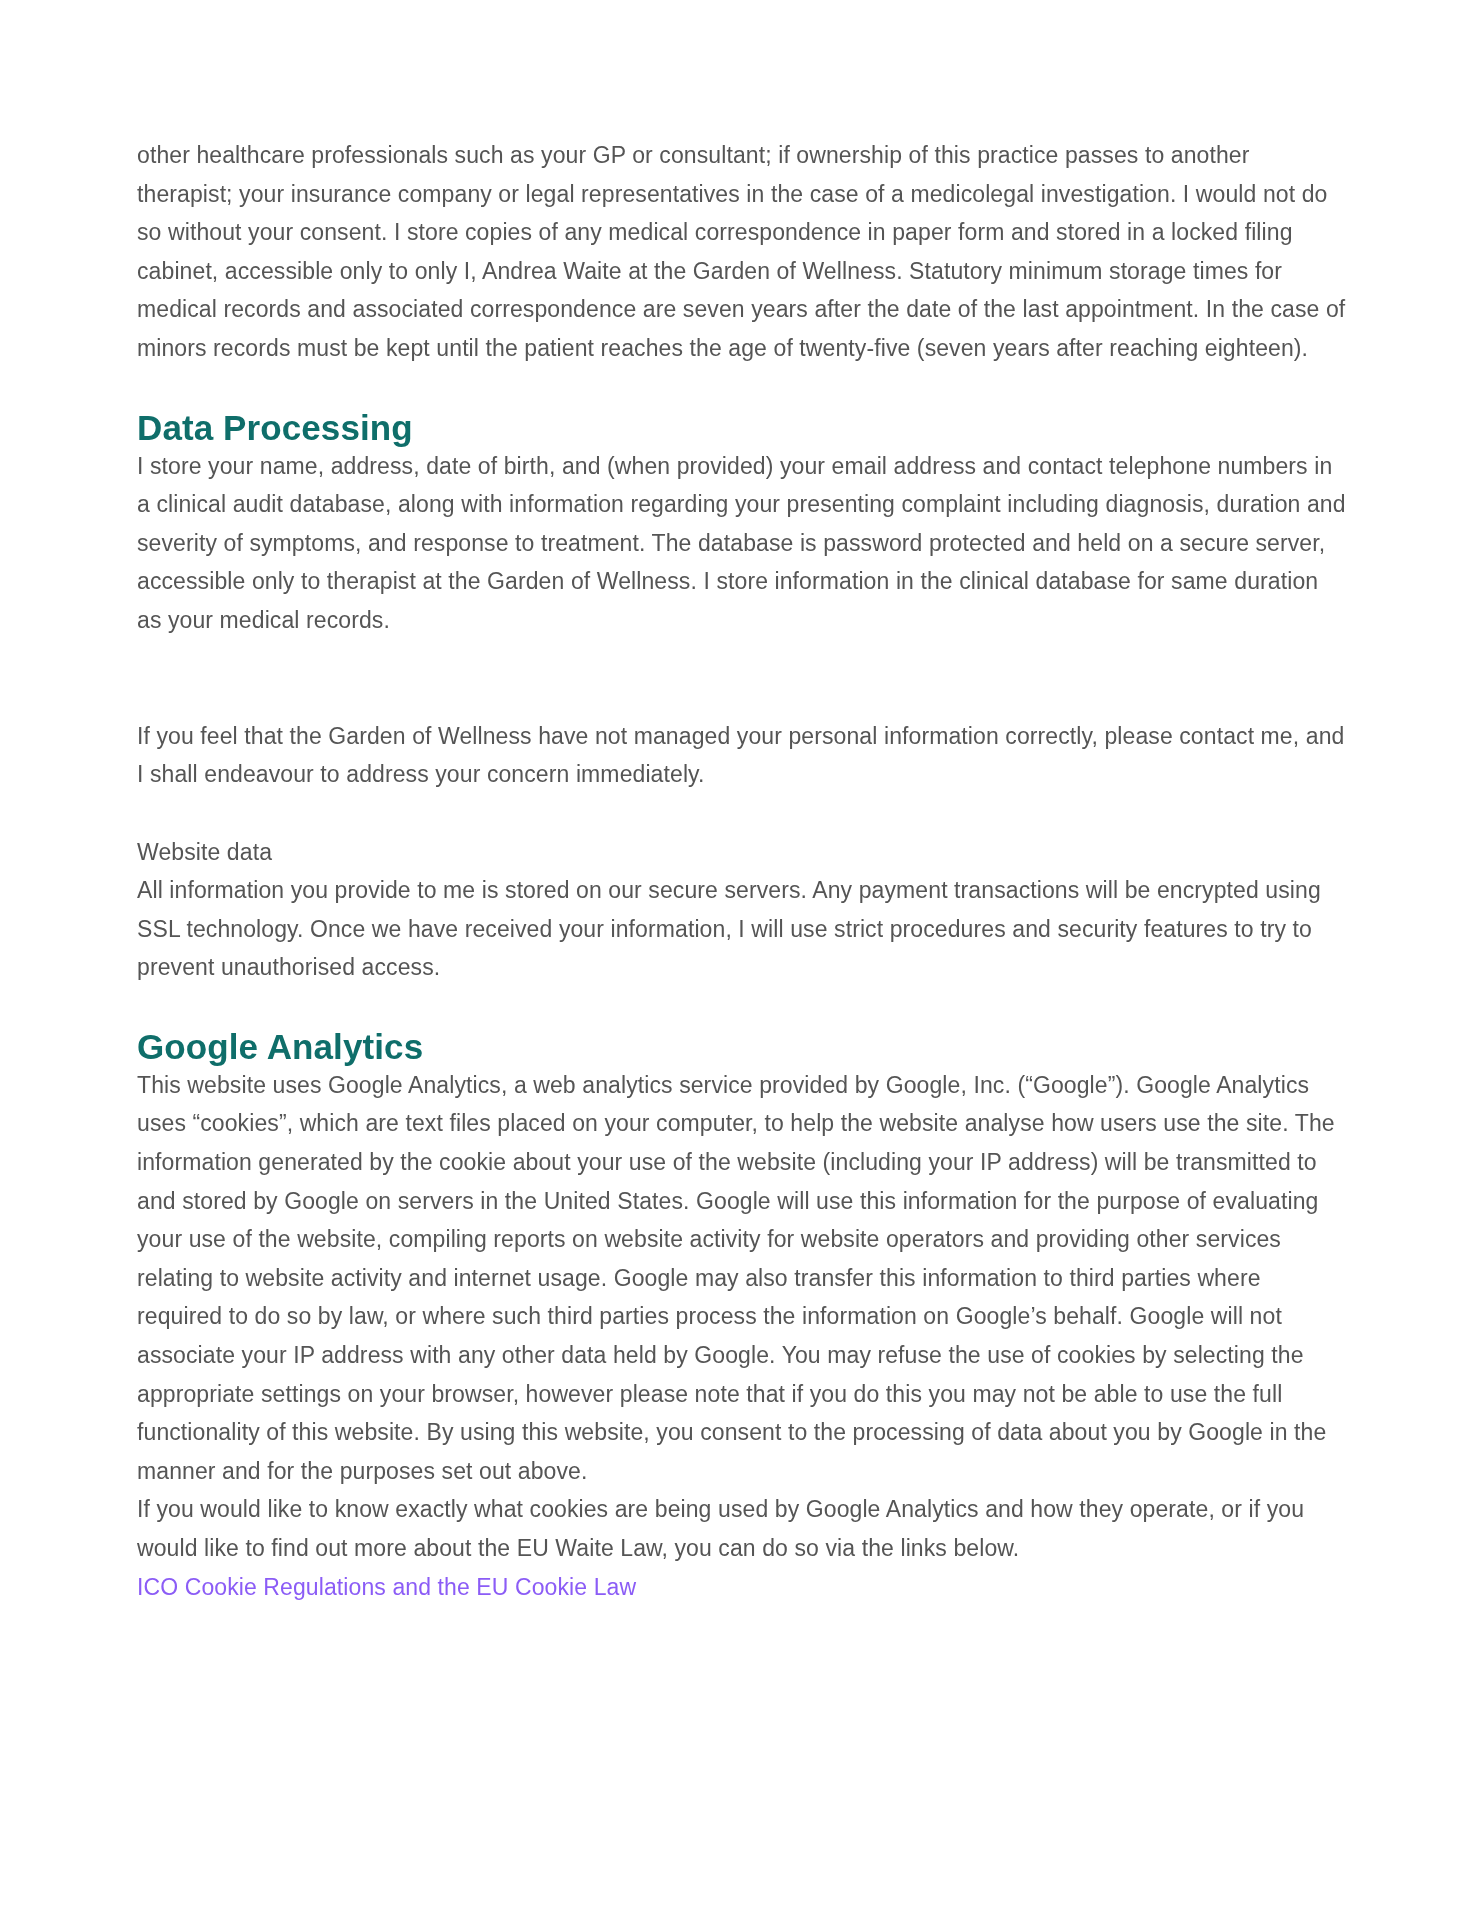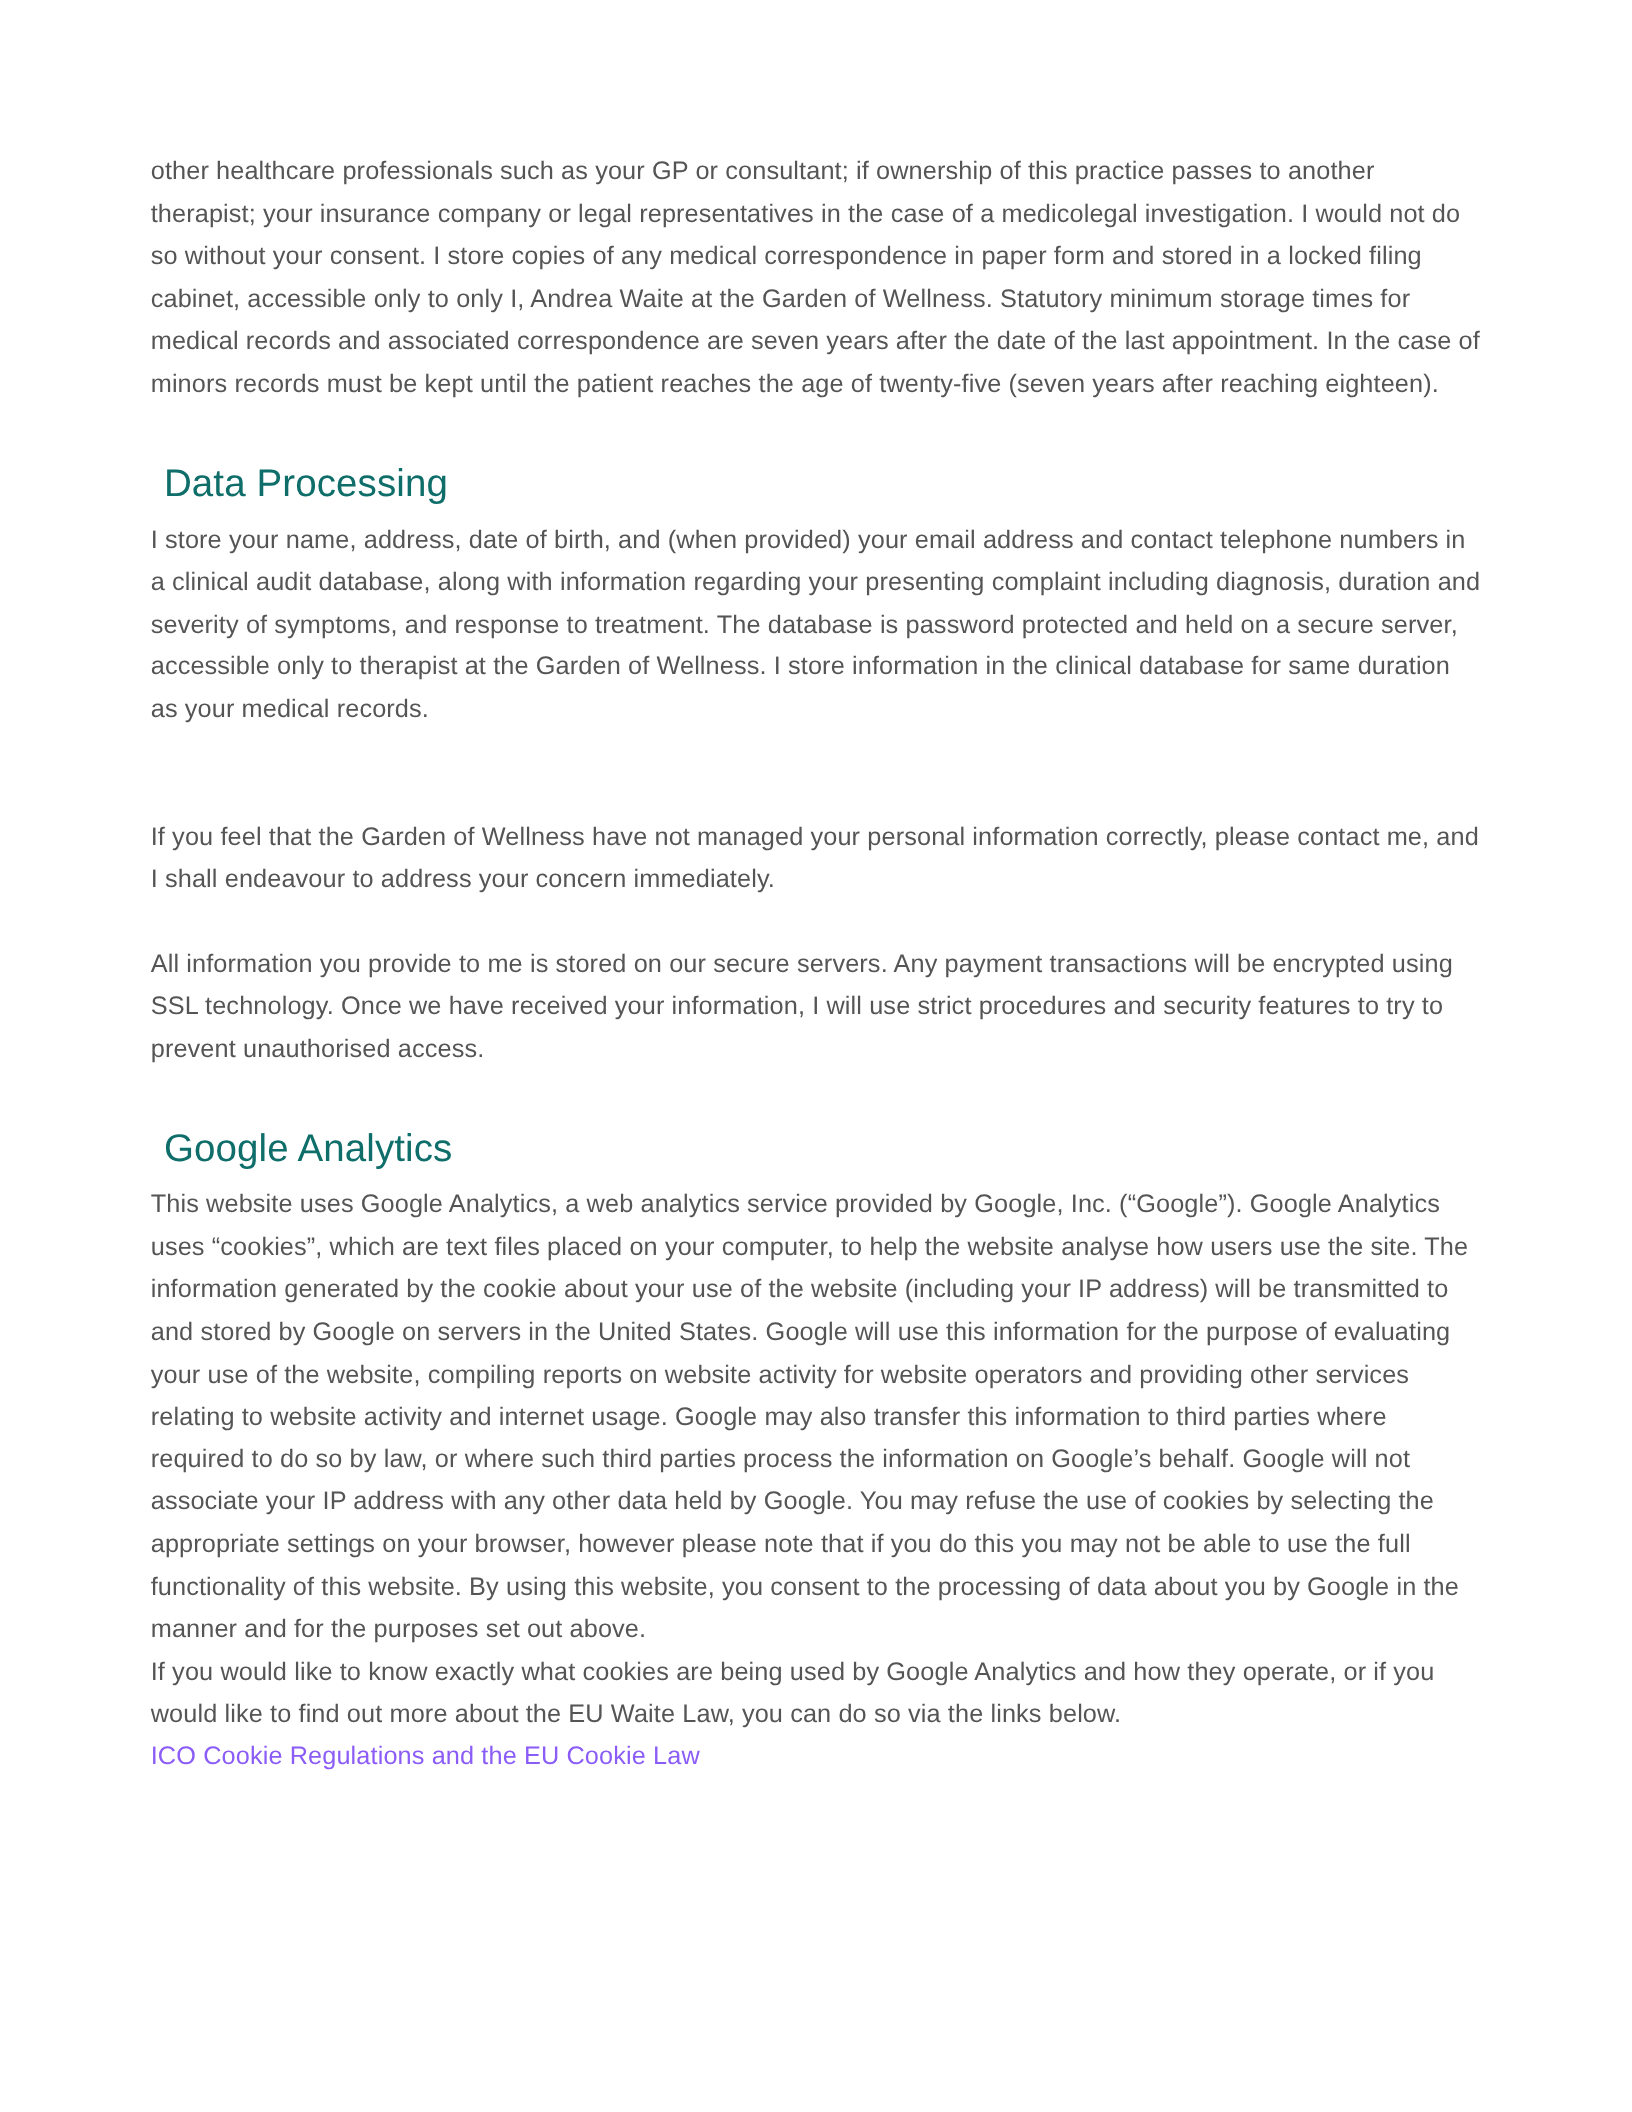--- a/index.html
+++ b/index.html
@@ -6,40 +6,41 @@
   body { width: 1484px; height: 1920px; position: relative; overflow: hidden; }
   .page {
     position: absolute; left: 137px; top: 136px; width: 1210px;
     font-family: "Liberation Sans", sans-serif;
     color: #555555; font-size: 23px; line-height: 38.6px;
     letter-spacing: 0.1px;
   }
   p { margin: 0; }
   .gap { height: 38.6px; }
   h2 {
-    margin: 12px; font-family: "Liberation Sans", sans-serif; font-weight: normal;
+    margin: 0; font-family: "Liberation Sans", sans-serif; font-weight: bold;
     color: #0f6e6a; font-size: 35px; line-height: 38px; padding-top: 1px;
   }
   .h-gap { height: 30px; }
   a.link { color: #8b5cf6; text-decoration: none; }
 </style>
 </head>
 <body>
 
 <div class="page">
   <p>other healthcare professionals such as your GP or consultant; if ownership of this practice passes to another therapist; your insurance company or legal representatives in the case of a medicolegal investigation. I would not do so without your consent. I store copies of any medical correspondence in paper form and stored in a locked filing cabinet, accessible only to only I, Andrea Waite at the Garden of Wellness. Statutory minimum storage times for medical records and associated correspondence are seven years after the date of the last appointment. In the case of minors records must be kept until the patient reaches the age of twenty-five (seven years after reaching eighteen).</p>
 
   <div class="h-gap" style="height:40px"></div>
   <h2>Data Processing</h2>
   <p>I store your name, address, date of birth, and (when provided) your email address and contact telephone numbers in a clinical audit database, along with information regarding your presenting complaint including diagnosis, duration and severity of symptoms, and response to treatment. The database is password protected and held on a secure server, accessible only to therapist at the Garden of Wellness. I store information in the clinical database for same duration as your medical records.</p>
   <div class="gap"></div>
   <div class="gap"></div>
   <p>If you feel that the Garden of Wellness have not managed your personal information correctly, please contact me, and I shall endeavour to address your concern immediately.</p>
   <div class="gap"></div>
 
+  <p>Website data</p>
   <p>All information you provide to me is stored on our secure servers. Any payment transactions will be encrypted using SSL technology. Once we have received your information, I will use strict procedures and security features to try to prevent unauthorised access.</p>
 
   <div class="h-gap" style="height:40px"></div>
   <h2>Google Analytics</h2>
   <p>This website uses Google Analytics, a web analytics service provided by Google, Inc. (“Google”). Google Analytics uses “cookies”, which are text files placed on your computer, to help the website analyse how users use the site. The information generated by the cookie about your use of the website (including your IP address) will be transmitted to and stored by Google on servers in the United States. Google will use this information for the purpose of evaluating your use of the website, compiling reports on website activity for website operators and providing other services relating to website activity and internet usage. Google may also transfer this information to third parties where required to do so by law, or where such third parties process the information on Google’s behalf. Google will not associate your IP address with any other data held by Google. You may refuse the use of cookies by selecting the appropriate settings on your browser, however please note that if you do this you may not be able to use the full functionality of this website. By using this website, you consent to the processing of data about you by Google in the manner and for the purposes set out above.</p>
   <p>If you would like to know exactly what cookies are being used by Google Analytics and how they operate, or if you would like to find out more about the EU Waite Law, you can do so via the links below.</p>
   <p><a class="link">ICO Cookie Regulations and the EU Cookie Law</a></p>
 </div>
 
 </body></html>

